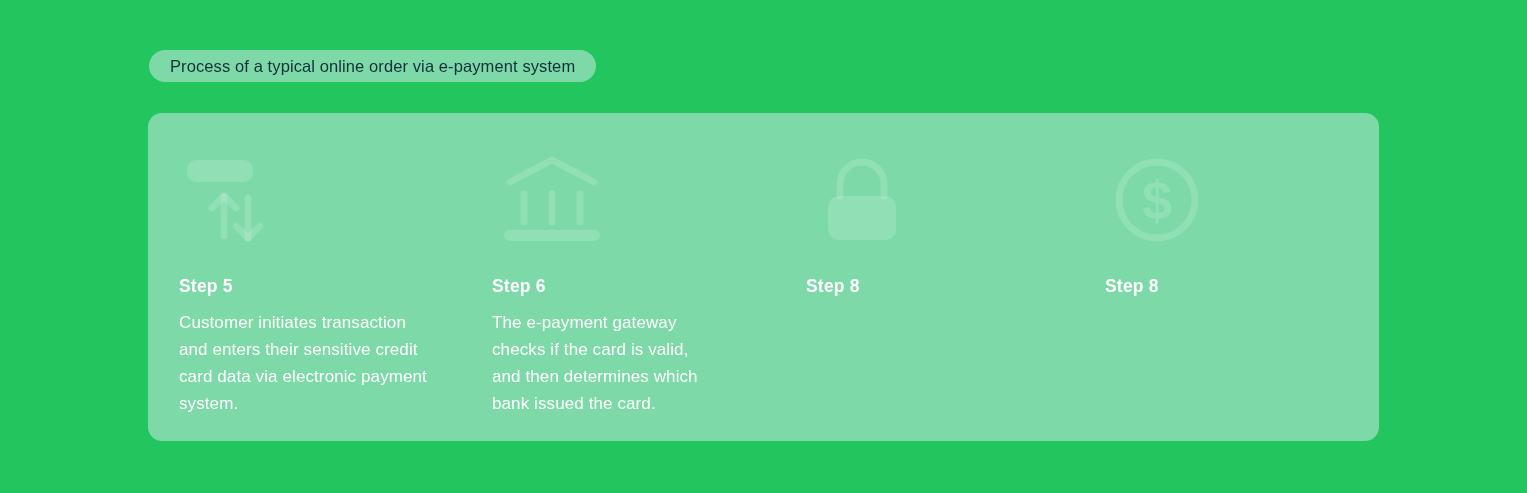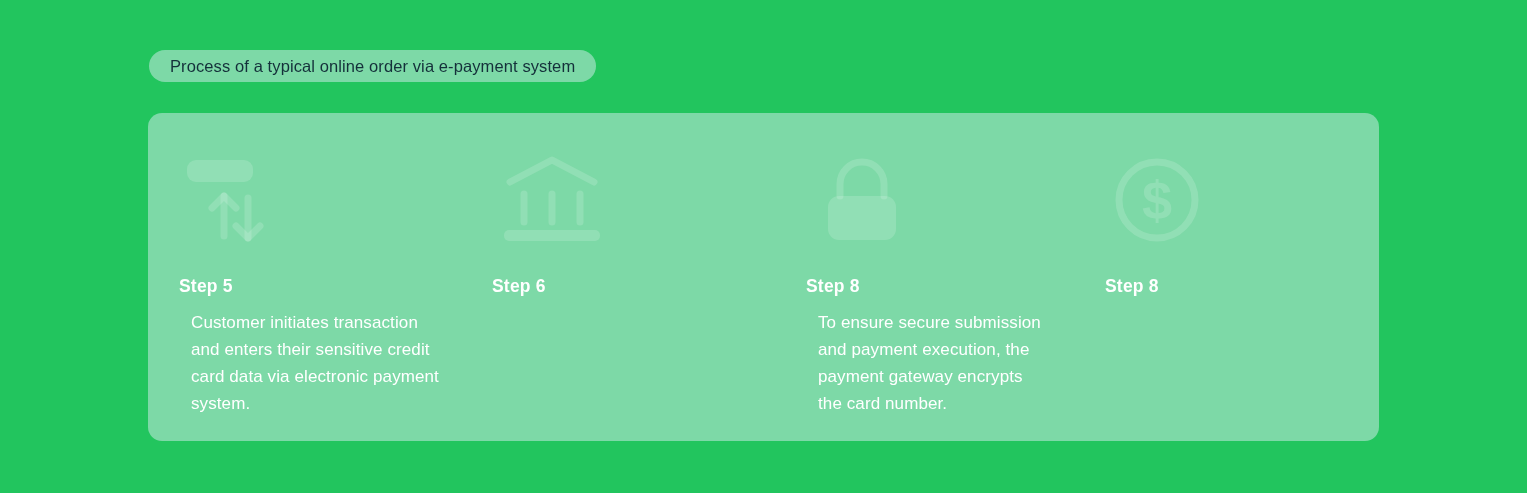--- a/index.html
+++ b/index.html
@@ -69,21 +69,21 @@
     font-weight: 700;
   }
   .step-label {
     margin: 0 0 12px 0;
     font-size: 17.5px;
     font-weight: 700;
     color: #FFFFFF;
     letter-spacing: 0.2px;
   }
   .step-text {
-    margin: 12px;
+    margin: 0;
     font-size: 17px;
     line-height: 27px;
     color: #FFFFFF;
     letter-spacing: 0.1px;
     white-space: pre-line;
   }
 </style>
 </head>
 <body>
 
@@ -116,34 +116,34 @@
       <div class="step-icon">
         <svg width="130" height="96" viewBox="0 0 130 96" aria-hidden="true">
           <path class="icon-stroke" d="M18 32 L60 10 L102 32"></path>
           <path class="icon-stroke" d="M32 44 V72"></path>
           <path class="icon-stroke" d="M60 44 V72"></path>
           <path class="icon-stroke" d="M88 44 V72"></path>
           <rect class="icon-fill" x="12" y="80" width="96" height="11" rx="5"></rect>
         </svg>
       </div>
       <h3 class="step-label">Step 6</h3>
+      <p class="step-text">The e-payment gateway
+checks if the card is valid,
+and then determines which
+bank issued the card.</p>
     </div>
 
     <div class="step-col c3">
       <div class="step-icon">
         <svg width="130" height="96" viewBox="0 0 130 96" aria-hidden="true">
           <path class="icon-stroke" d="M34 46 V34 a22 22 0 0 1 44 0 V46"></path>
           <rect class="icon-fill" x="22" y="46" width="68" height="44" rx="11"></rect>
         </svg>
       </div>
       <h3 class="step-label">Step 8</h3>
-      <p class="step-text">To ensure secure submission
-and payment execution, the
-payment gateway encrypts
-the card number.</p>
     </div>
 
     <div class="step-col c4">
       <div class="step-icon">
         <svg width="130" height="96" viewBox="0 0 130 96" aria-hidden="true">
           <circle class="icon-stroke" cx="52" cy="50" r="38"></circle>
           <text class="icon-glyph" x="52" y="69" font-size="54" text-anchor="middle">$</text>
         </svg>
       </div>
       <h3 class="step-label">Step 8</h3>

